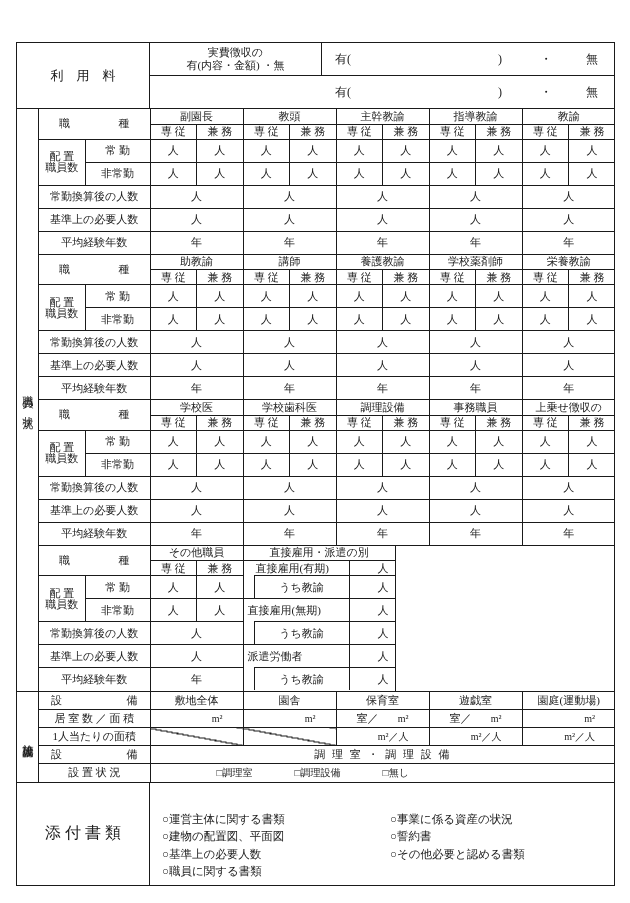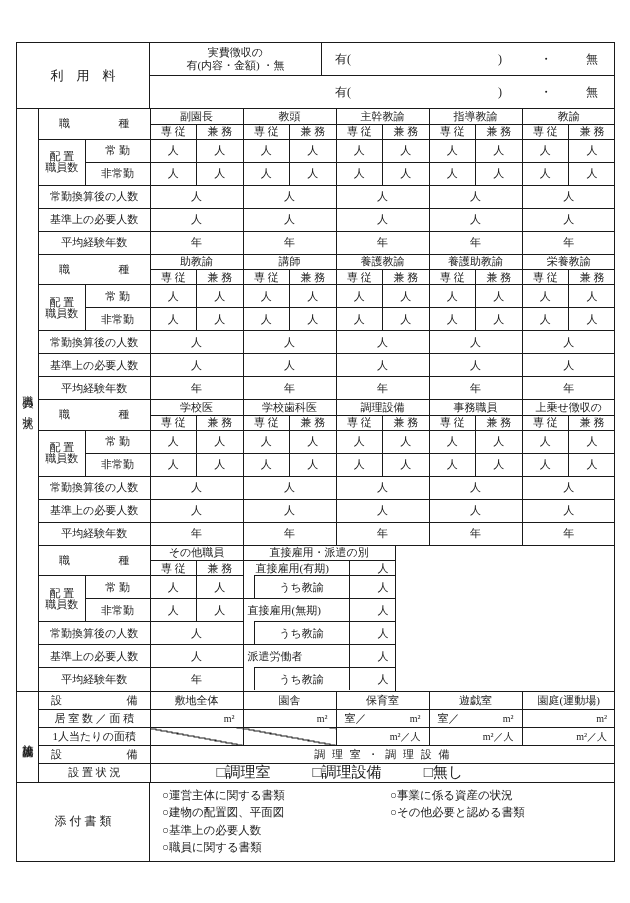--- a/index.html
+++ b/index.html
@@ -58,35 +58,35 @@
   .elabel { text-align:left; padding-left:4px; display:flex; align-items:center; }
   .elabel.full { grid-column:1/3; }
   .ind .elabel { grid-column:2; border-left:1px solid #1a1a1a; border-top:1px solid #1a1a1a; justify-content:center; padding-left:0; }
   .ind .evalue { border-top:1px solid #1a1a1a; }
   .emprow:not(.ind):not(.first) .elabel,
   .emprow:not(.ind):not(.first) .evalue { border-top:1px solid #1a1a1a; }
   .evalue { border-left:1px solid #1a1a1a; display:flex; align-items:center; justify-content:flex-end; padding-right:6px; }
 
   
   .fac { display:flex; }
-  .fc { display:flex; justify-content:space-between; align-items:center; padding:0 8px; }
+  .fc { display:flex; justify-content:space-between; align-items:center; padding:0 20px; }
   .unit { font-size:10px; }
   .diag {
     background:linear-gradient(to top right,
       transparent calc(50% - 0.6px), #1a1a1a calc(50% - 0.6px),
       #1a1a1a calc(50% + 0.6px), transparent calc(50% + 0.6px));
   }
   .kitchen { letter-spacing:2px; }
-  .opts { display:flex; align-items:center; padding-left:66px; gap:42px; font-size:15px; }
+  .opts { display:flex; align-items:center; padding-left:66px; gap:42px; font-size:10px; }
 
   
   .attach { display:grid; grid-template-columns:133px 1fr; min-height:76px; }
-  .a-label { border-right:1px solid #1a1a1a; display:flex; align-items:center; justify-content:center; font-size:12px; }
+  .a-label { border-right:1px solid #1a1a1a; display:flex; align-items:center; justify-content:center; font-size:16px; }
   .a-body { padding:4px 4px 4px 12px; display:grid; grid-template-columns:228px 1fr; font-size:11.5px; align-content:start; }
-  .a-body ul { list-style:none; }
+  .a-body ul { list-style:none;margin-top:24px; }
   .a-body li { line-height:17.5px; white-space:nowrap; }
 </style>
 </head>
 <body>
 
 <div class="form">
 
   <div class="sec fees">
     <div class="f-label">利　用　料</div>
     <div class="f-desc r1">
@@ -234,21 +234,21 @@
             <tr class="h15">
               <th colspan="2" rowspan="2">
                 <div class="jt">
                   <span>職</span>
                   <span>種</span>
                 </div>
               </th>
               <th colspan="2">助教諭</th>
               <th colspan="2">講師</th>
               <th colspan="2">養護教諭</th>
-              <th colspan="2">養護助教諭</th>
+              <th colspan="2">学校薬剤師</th>
               <th colspan="2" class="noR">栄養教諭</th>
             </tr>
             <tr class="h15">
               <th>専 従</th>
               <th>兼 務</th>
               <th>専 従</th>
               <th>兼 務</th>
               <th>専 従</th>
               <th>兼 務</th>
               <th>専 従</th>
@@ -607,18 +607,19 @@
     <div class="a-label">添 付 書 類</div>
     <div class="a-body">
       <ul>
           <li>○運営主体に関する書類</li>
           <li>○建物の配置図、平面図</li>
           <li>○基準上の必要人数</li>
           <li>○職員に関する書類</li>
         </ul>
       <ul>
           <li>○事業に係る資産の状況</li>
+          <li>○誓約書</li>
           <li>○その他必要と認める書類</li>
         </ul>
     </div>
   </div>
 
 </div>
 
 </body></html>

